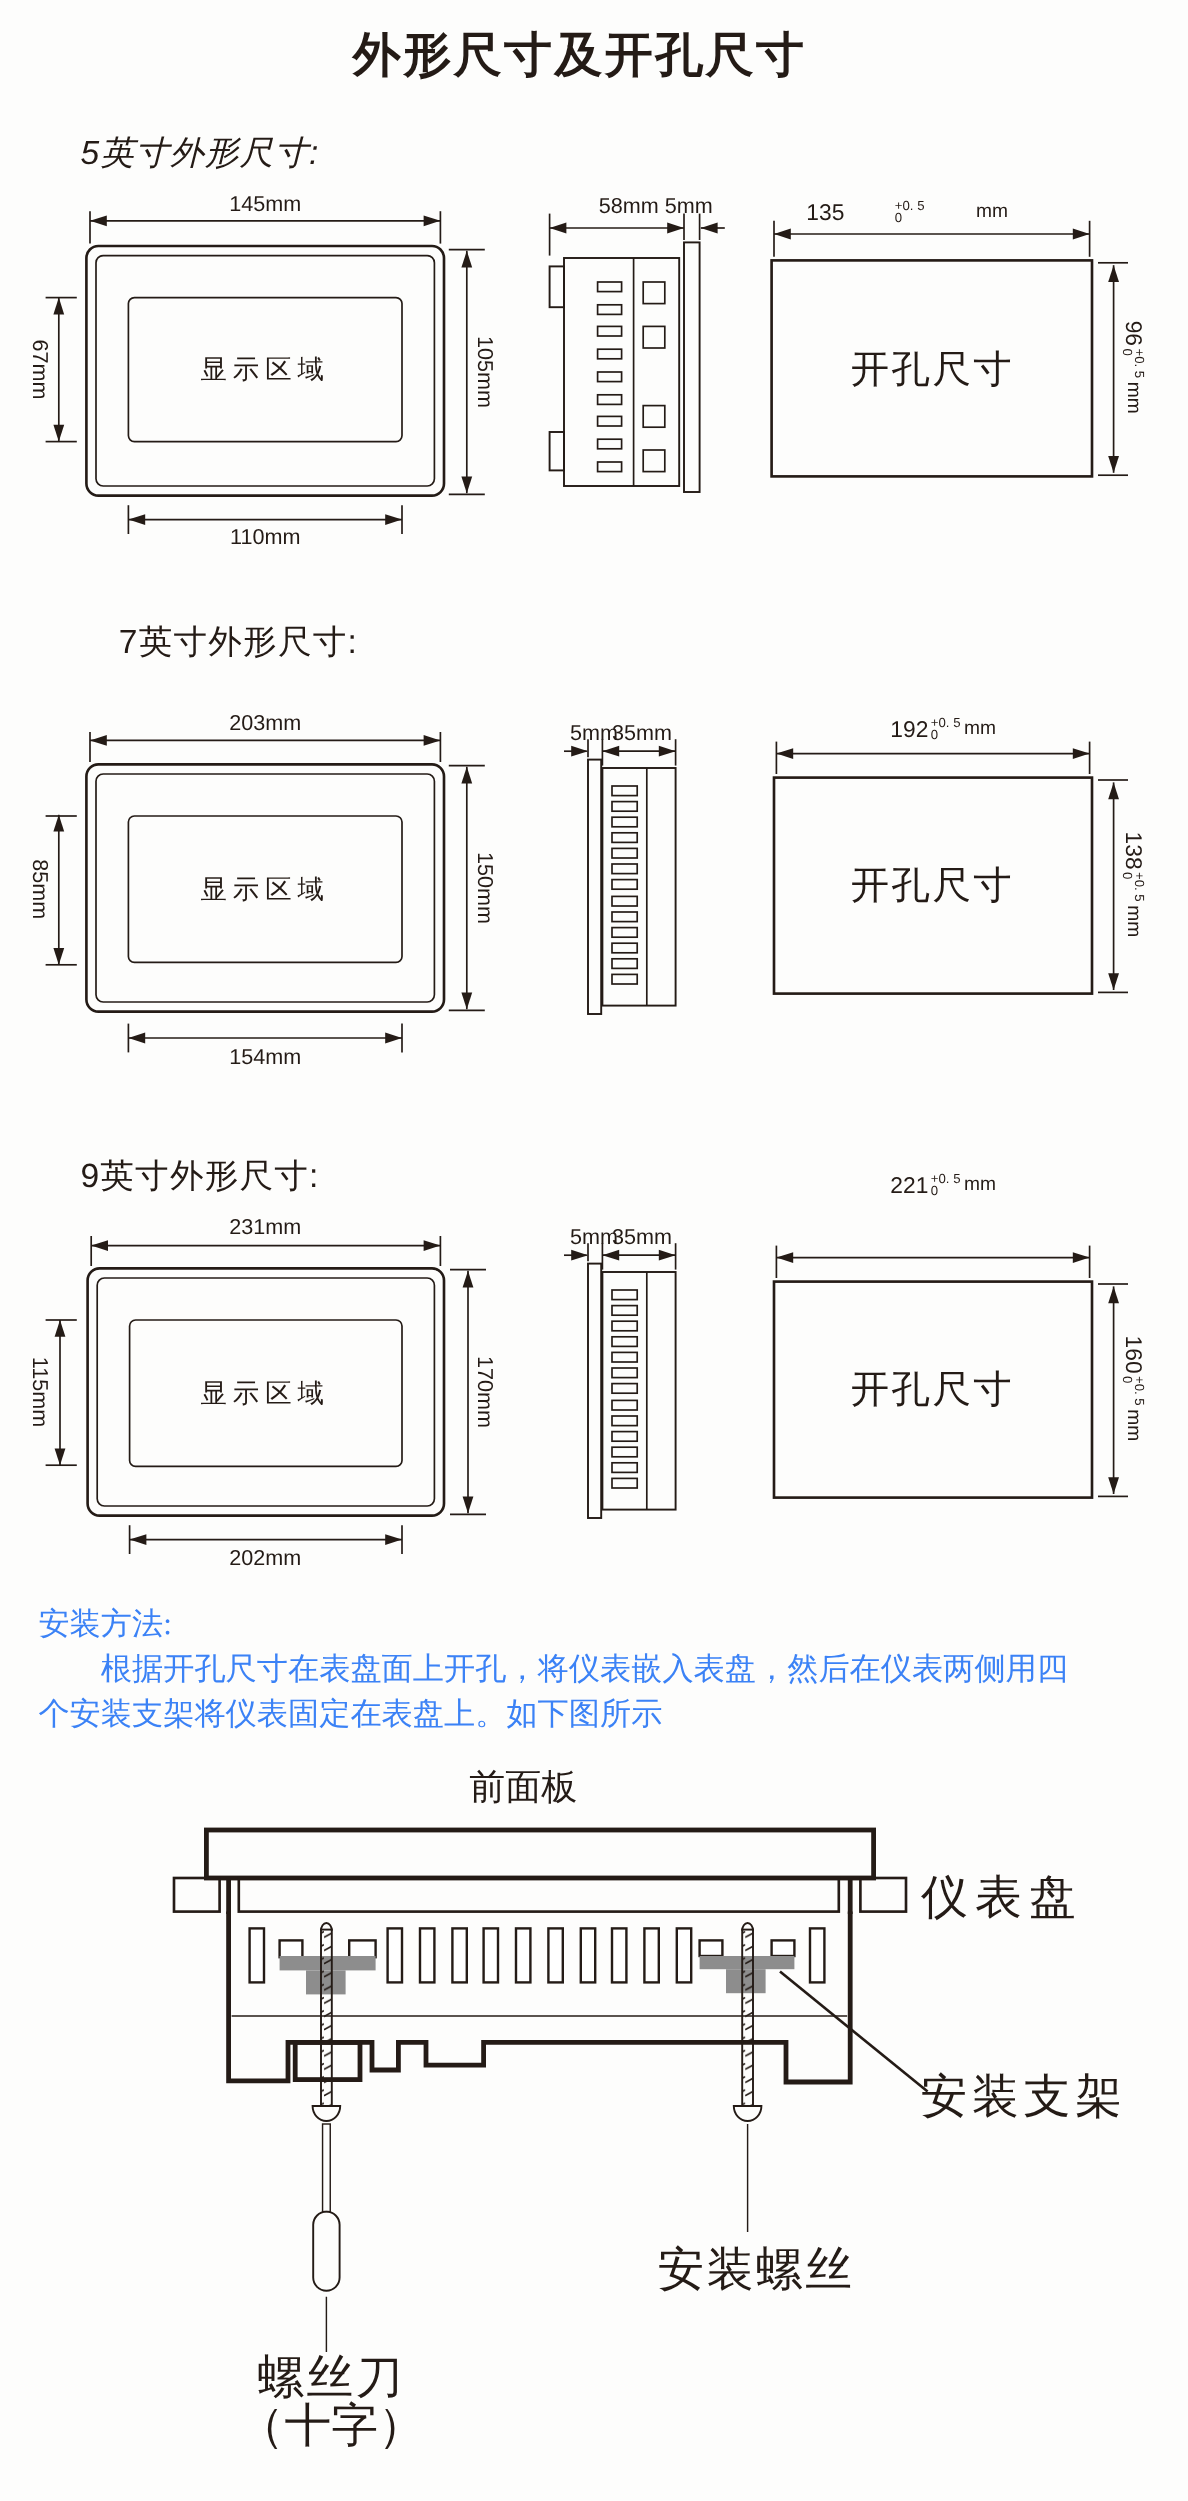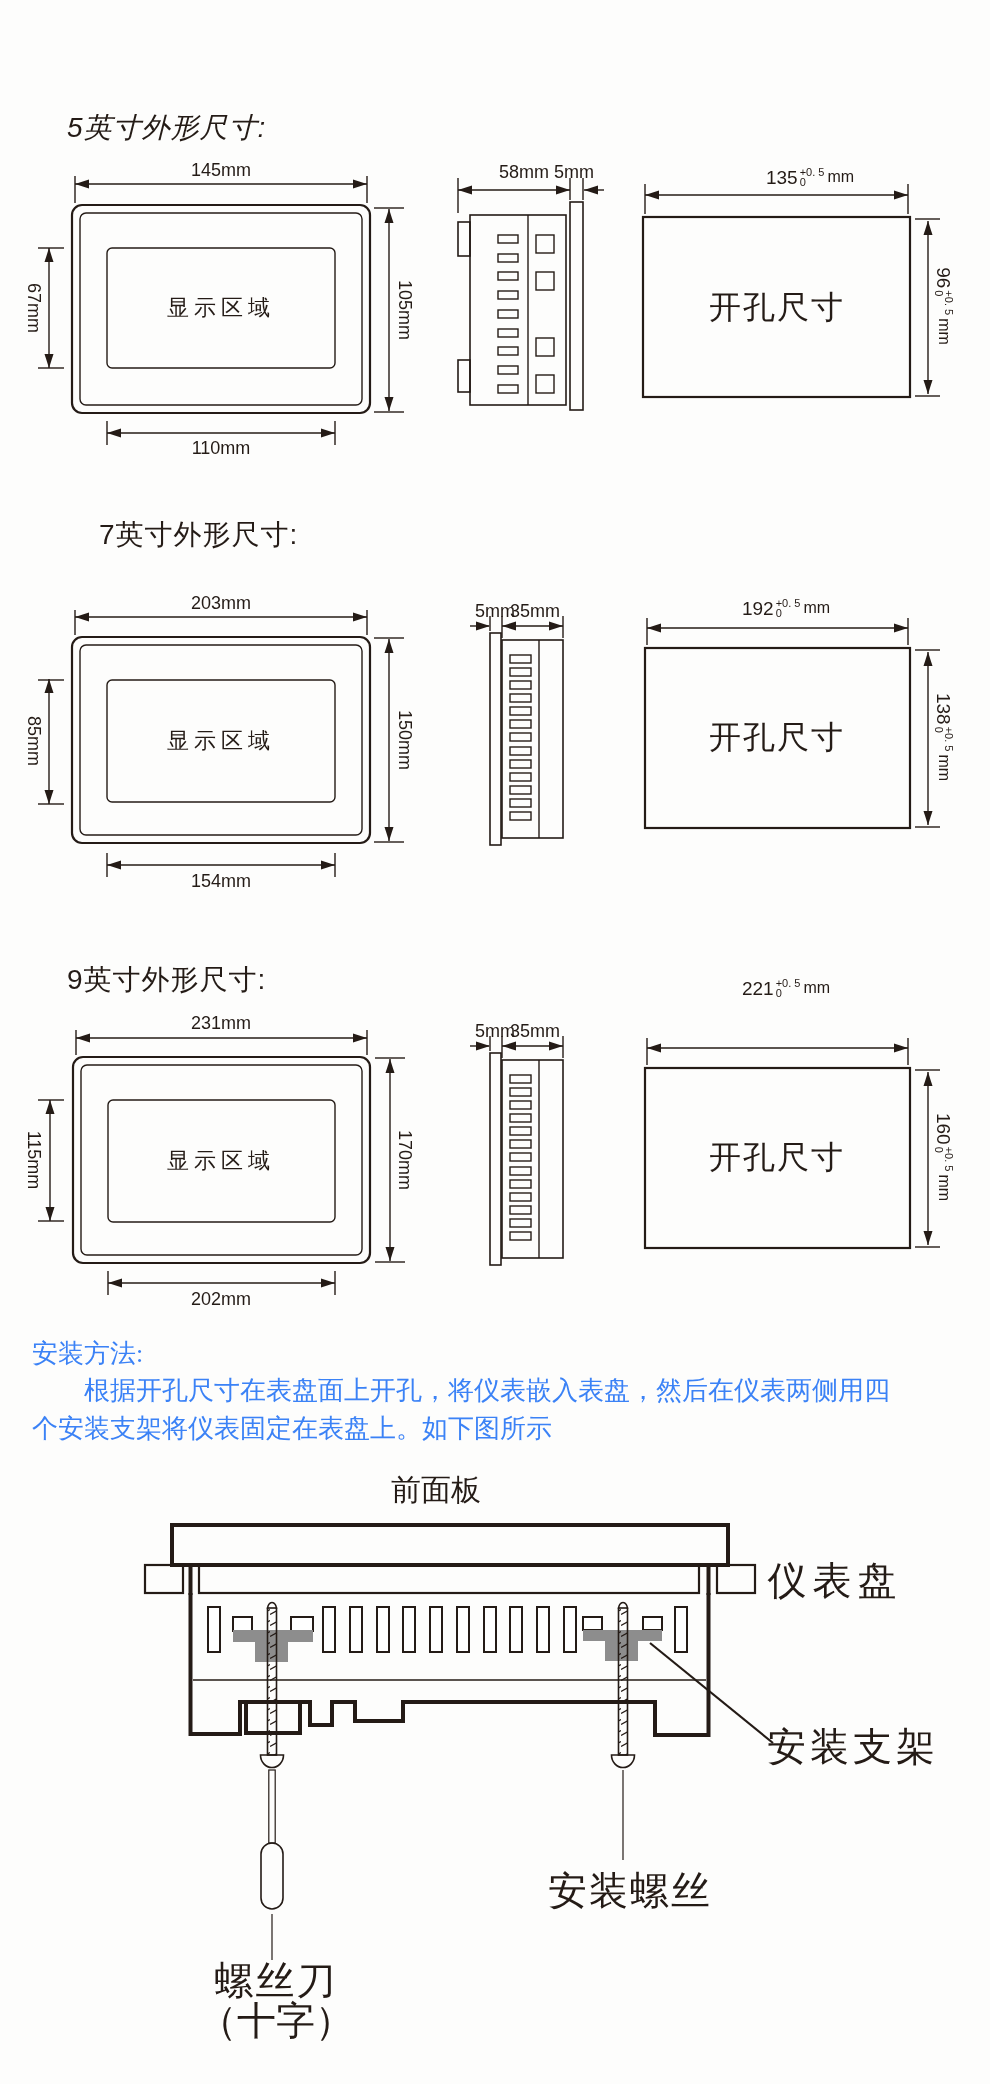--- a/index.html
+++ b/index.html
@@ -326,34 +326,35 @@
     <rect x="268.8" y="1770" width="6.4" height="73" fill="#ffffff" class="s12"></rect>
     <rect x="261" y="1843" width="22" height="66" rx="11" fill="#c9c7c5" class="s15"></rect>
   </g>
   <g>
     <line x1="650" y1="1643" x2="773" y2="1743" class="s2"></line>
     <line x1="623" y1="1770" x2="623" y2="1860" class="s12"></line>
     <line x1="272" y1="1914" x2="272" y2="1960" class="s12"></line>
   </g>
 </svg>
 
+<div class="lbl title" style="left:483px;top:46px;">外形尺寸及开孔尺寸</div>
 
 <div class="hdr" style="left:67px;top:109px;font-style:italic;">5英寸外形尺寸:</div>
 <div class="hdr" style="left:53px;top:516px;margin-left:46px;">7英寸外形尺寸:</div>
 <div class="hdr" style="left:67px;top:961px;">9英寸外形尺寸:</div>
 
 <div class="lbl dim" style="left:221px;top:170px;">145mm</div>
 <div class="lbl dim" style="left:221px;top:448px;">110mm</div>
 <div class="lbl dim rot" style="left:33px;top:308px;">67mm</div>
 <div class="lbl dim rot" style="left:404px;top:310px;">105mm</div>
 <div class="lbl cjk-s area" style="left:221px;top:308px;">显示区域</div>
 <div class="lbl dim" style="left:524px;top:172px;">58mm</div>
 <div class="lbl dim" style="left:574px;top:172px;">5mm</div>
 <div class="lbl cjk-s cut" style="left:777px;top:308px;">开孔尺寸</div>
-<div class="lbl tol" style="left:810px;top:177px;">
+<div class="lbl tol" style="left:756px;top:177px;gap:40px;">
   <span class="tv">135</span>
   <span class="ts">
         <span>+0. 5</span>
         <span>0</span>
       </span>
   <span class="tu">mm</span>
 </div>
 <div class="lbl tol rot" style="left:944px;top:306px;">
   <span class="tv">96</span>
   <span class="ts">

